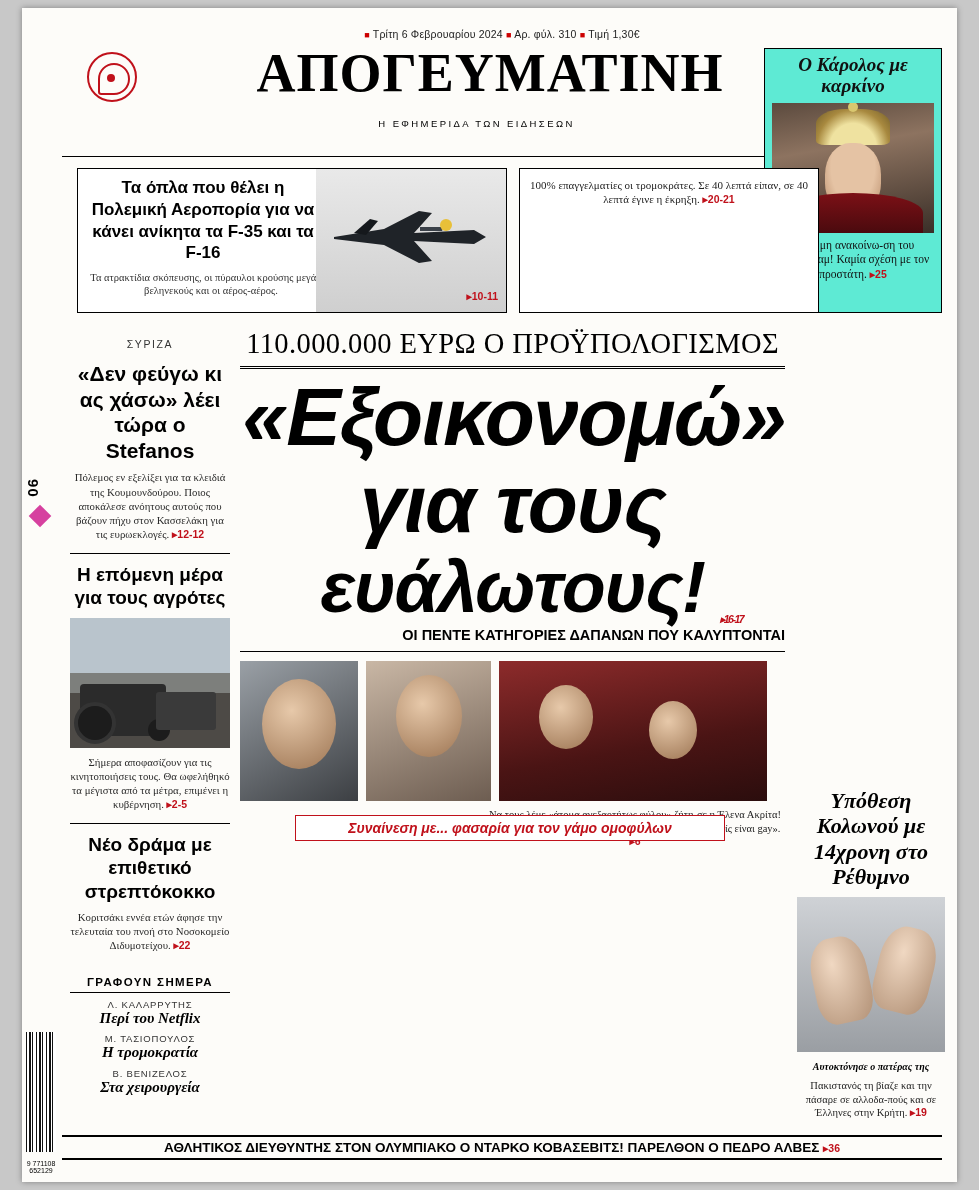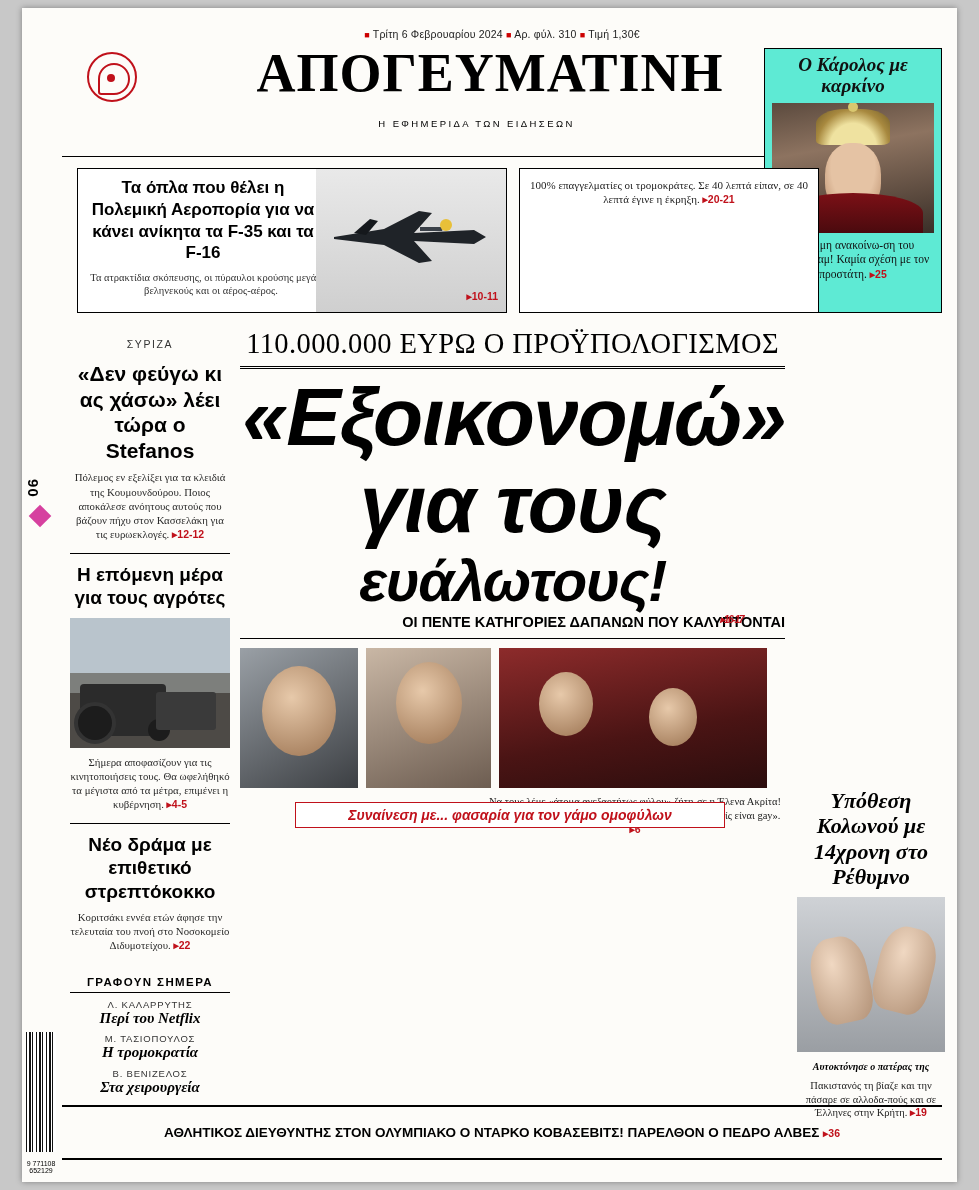--- a/index.html
+++ b/index.html
@@ -238,21 +238,21 @@
     height: 3px; margin: 6px 0 0;
   }
   .mega {
     font-family: "Liberation Sans", sans-serif;
     font-weight: bold; font-style: italic;
     text-align: center; line-height: .92;
     letter-spacing: -1.5px;
   }
   .mega .l1 { font-size: 82px; display: block; margin-top: 10px; text-align: right; }
   .mega .l2 { font-size: 82px; display: block; margin-top: 12px; }
-  .mega .l3 { font-size: 58px; display: block; margin-top: 12px; }
+  .mega .l3 { font-size: 72px; display: block; margin-top: 12px; }
   .mega-pg {
     position: absolute; left: 480px; top: 287px;
   }
   .deck {
     margin-top: 20px;
     font-family: "Liberation Serif", serif;
     font-size: 16.5px; line-height: 1.3; text-align: center; color: #111;
     width: 540px;
   }
   .sq-red { color: #c0111b; font-size: 13px; }
@@ -333,21 +333,21 @@
     font-size: 9.5px; letter-spacing: .8px; color: #333; margin-top: 6px;
   }
   .col-piece {
     font-family: "Liberation Serif", serif;
     font-weight: bold; font-style: italic; font-size: 15px; line-height: 1.15;
   }
   
   .sportsbar {
     position: absolute; left: 40px; bottom: 22px; width: 880px;
     border-top: 2px solid #000; border-bottom: 2px solid #000;
-    padding: 18px 0;
+    padding: 3px 0;
     font-family: "Liberation Sans", sans-serif;
     font-weight: bold; font-size: 13.5px; text-align: center;
   }
   .sportsbar .pg { display: inline; }
 </style>
 </head>
 <body>
 
 <div class="page">
 
@@ -420,21 +420,21 @@
     </div>
     <div class="lc-rule"></div>
     <div>
       <div class="lc-head small">Η επόμενη μέρα για τους αγρότες</div>
       <div class="tractor-photo">
         <div class="tractor-body"></div>
         <div class="tractor-2"></div>
       </div>
       <div class="lc-body">
         <span>Σήμερα αποφασίζουν για τις κινητοποιήσεις τους. Θα ωφελήθηκό τα μέγιστα από τα μέτρα, επιμένει η κυβέρνηση.</span>
-        <span class="pg">4-5</span>
+        <span class="pg">2-5</span>
       </div>
     </div>
     <div class="lc-rule"></div>
     <div>
       <div class="lc-head small">Νέο δράμα με επιθετικό στρεπτόκοκκο</div>
       <div class="lc-body">
         <span>Κοριτσάκι εννέα ετών άφησε την τελευταία του πνοή στο Νοσοκομείο Διδυμοτείχου.</span>
         <span class="pg">22</span>
       </div>
     </div>

